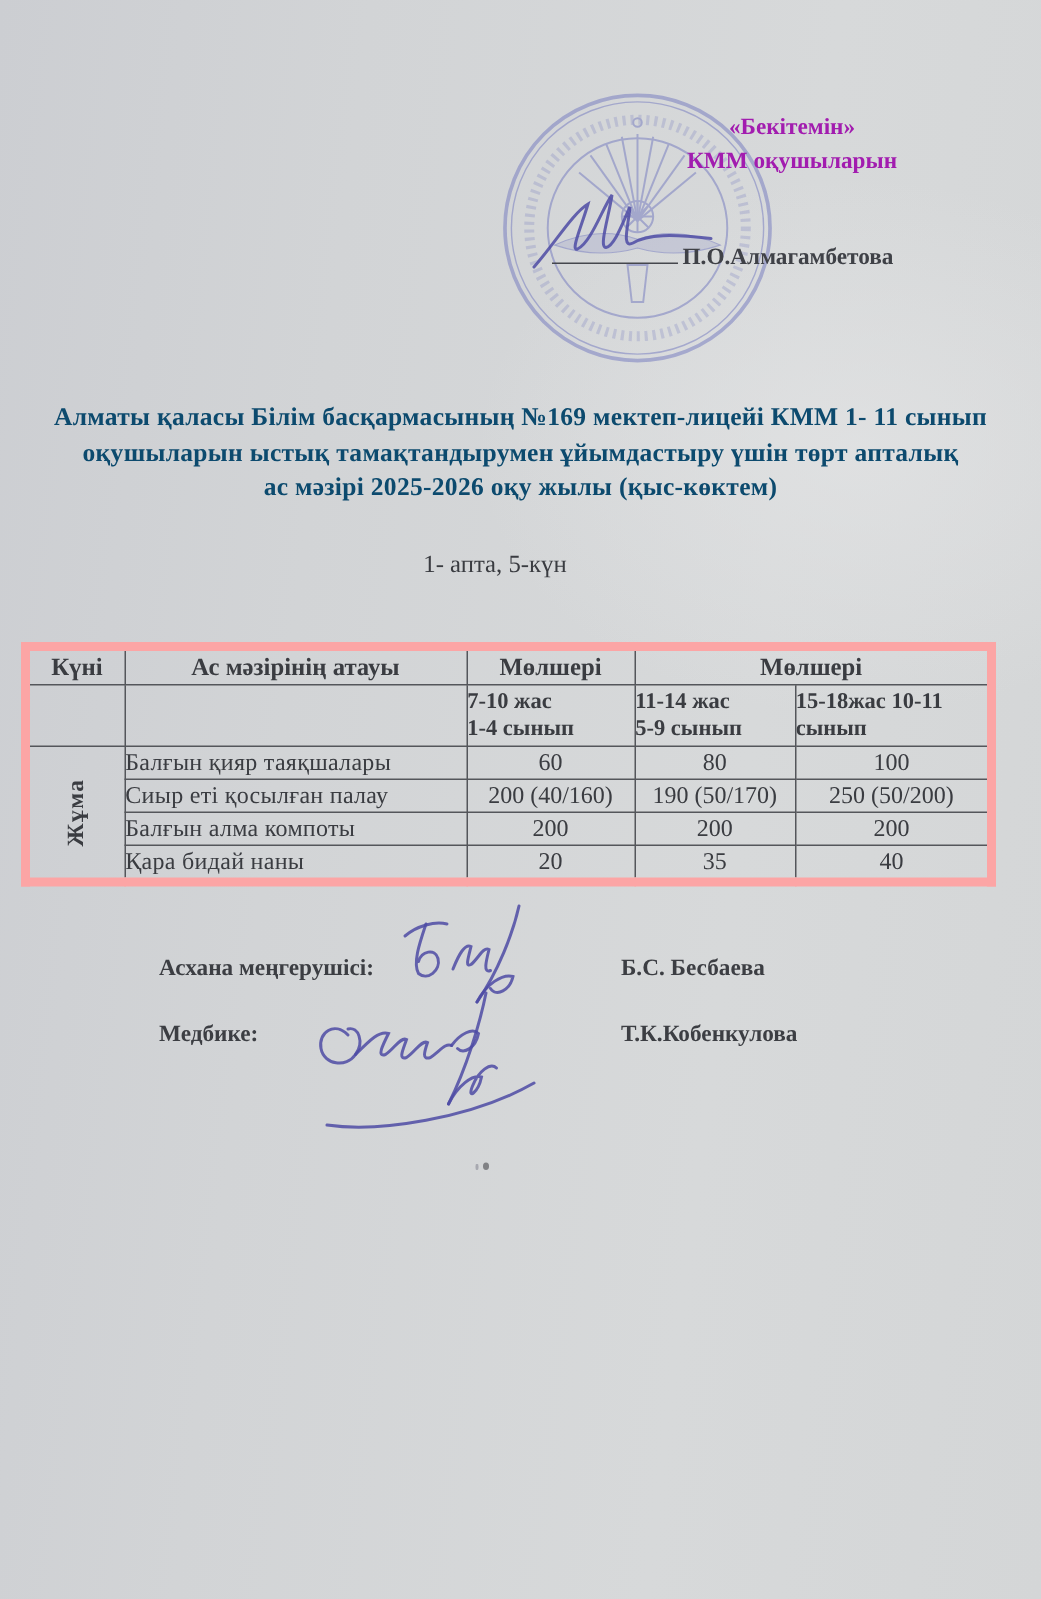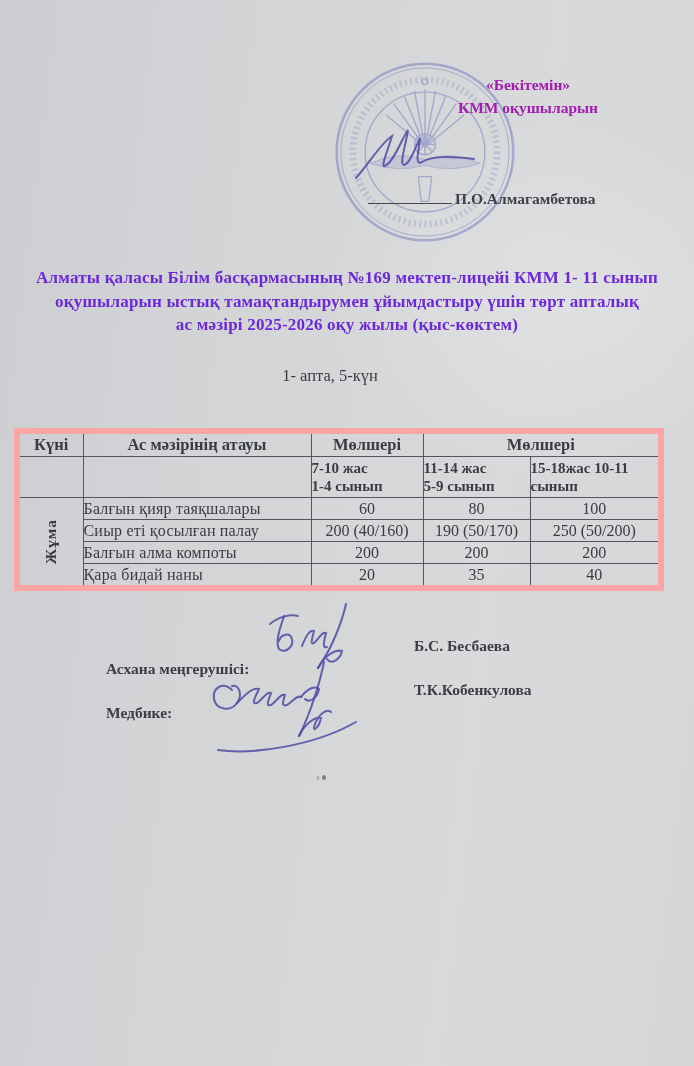--- a/index.html
+++ b/index.html
@@ -13,45 +13,45 @@
   }
   .abs{position:absolute;}
 
   
   .stamp{left:330px;top:57px;width:190px;height:190px;opacity:.52;filter:blur(.5px);z-index:1;}
   .stamp *{stroke:#767cc0;}
 
   
   .approval{left:406px;top:73px;width:244px;text-align:center;
     font-weight:bold;font-size:15.5px;line-height:23px;z-index:2;color:#a21caf;}
-  .director-line{left:368px;top:157px;z-index:2;white-space:nowrap;margin-top:28px;}
+  .director-line{left:368px;top:157px;z-index:2;white-space:nowrap;}
   .sig-underline{display:inline-block;width:84px;height:18px;border-bottom:1.6px solid #45474d;vertical-align:baseline;}
   .director-name{font-weight:bold;font-size:15.5px;color:#3f4147;margin-left:3px;}
   .director-sig{left:352px;top:116px;width:126px;height:72px;z-index:3;}
 
   
   .title{left:0;top:266px;width:694px;text-align:center;font-weight:bold;
-    font-size:17px;line-height:23.5px;letter-spacing:.2px;color:#6d28d9;}
+    font-size:17px;line-height:23.5px;letter-spacing:.2px;color:#0c4a6e;}
   .week-day{left:0;top:366px;width:660px;text-align:center;font-weight:normal;font-size:16.5px;color:#3a3c41;}
 
   
   table.menu{left:14px;top:428px;position:absolute;border-collapse:collapse;table-layout:fixed;
     width:644px;border:6px solid #fca5a5;}
   table.menu td,table.menu th{border:1.5px solid #54565b;padding:0;vertical-align:middle;
     color:#3a3c41;overflow:hidden;}
   th.h1{font-size:16.5px;font-weight:bold;height:22px;text-align:center;}
   td.sub{font-size:15px;font-weight:bold;height:40px;text-align:left;padding:1px 4px 1px 7px;line-height:18px;}
   td.dish{font-size:16px;text-align:left;padding-left:7px;height:21px;letter-spacing:.2px;}
   td.val{font-size:16px;text-align:center;height:21px;margin-left:12px;}
   td.daycell{text-align:center;}
   .day-rot{writing-mode:vertical-rl;transform:rotate(180deg);margin:0 auto;
     font-weight:bold;font-size:15.5px;letter-spacing:1px;color:#3a3c41;}
 
   
-  .signoff-label{font-weight:bold;font-size:15.5px;color:#3c3e43;white-space:nowrap;margin-top:23px;}
+  .signoff-label{font-weight:bold;font-size:15.5px;color:#3c3e43;white-space:nowrap;}
   .signoff-name{font-weight:bold;font-size:15.5px;color:#3c3e43;white-space:nowrap;margin-left:28px;}
   .sig1{left:254px;top:598px;width:116px;height:80px;z-index:3;}
   .sig2{left:202px;top:652px;width:172px;height:108px;z-index:3;}
   .sig-stroke{fill:none;stroke:#4d4ba5;stroke-width:2;stroke-linecap:round;opacity:.85;}
 
   .speck{left:322px;top:775px;width:4px;height:5px;border-radius:50%;background:#6b6d70;opacity:.8;}
   .speck2{left:317px;top:776px;width:1.5px;height:4px;border-radius:40%;background:#9496a0;opacity:.7;}
 </style>
 </head>
 <body>

